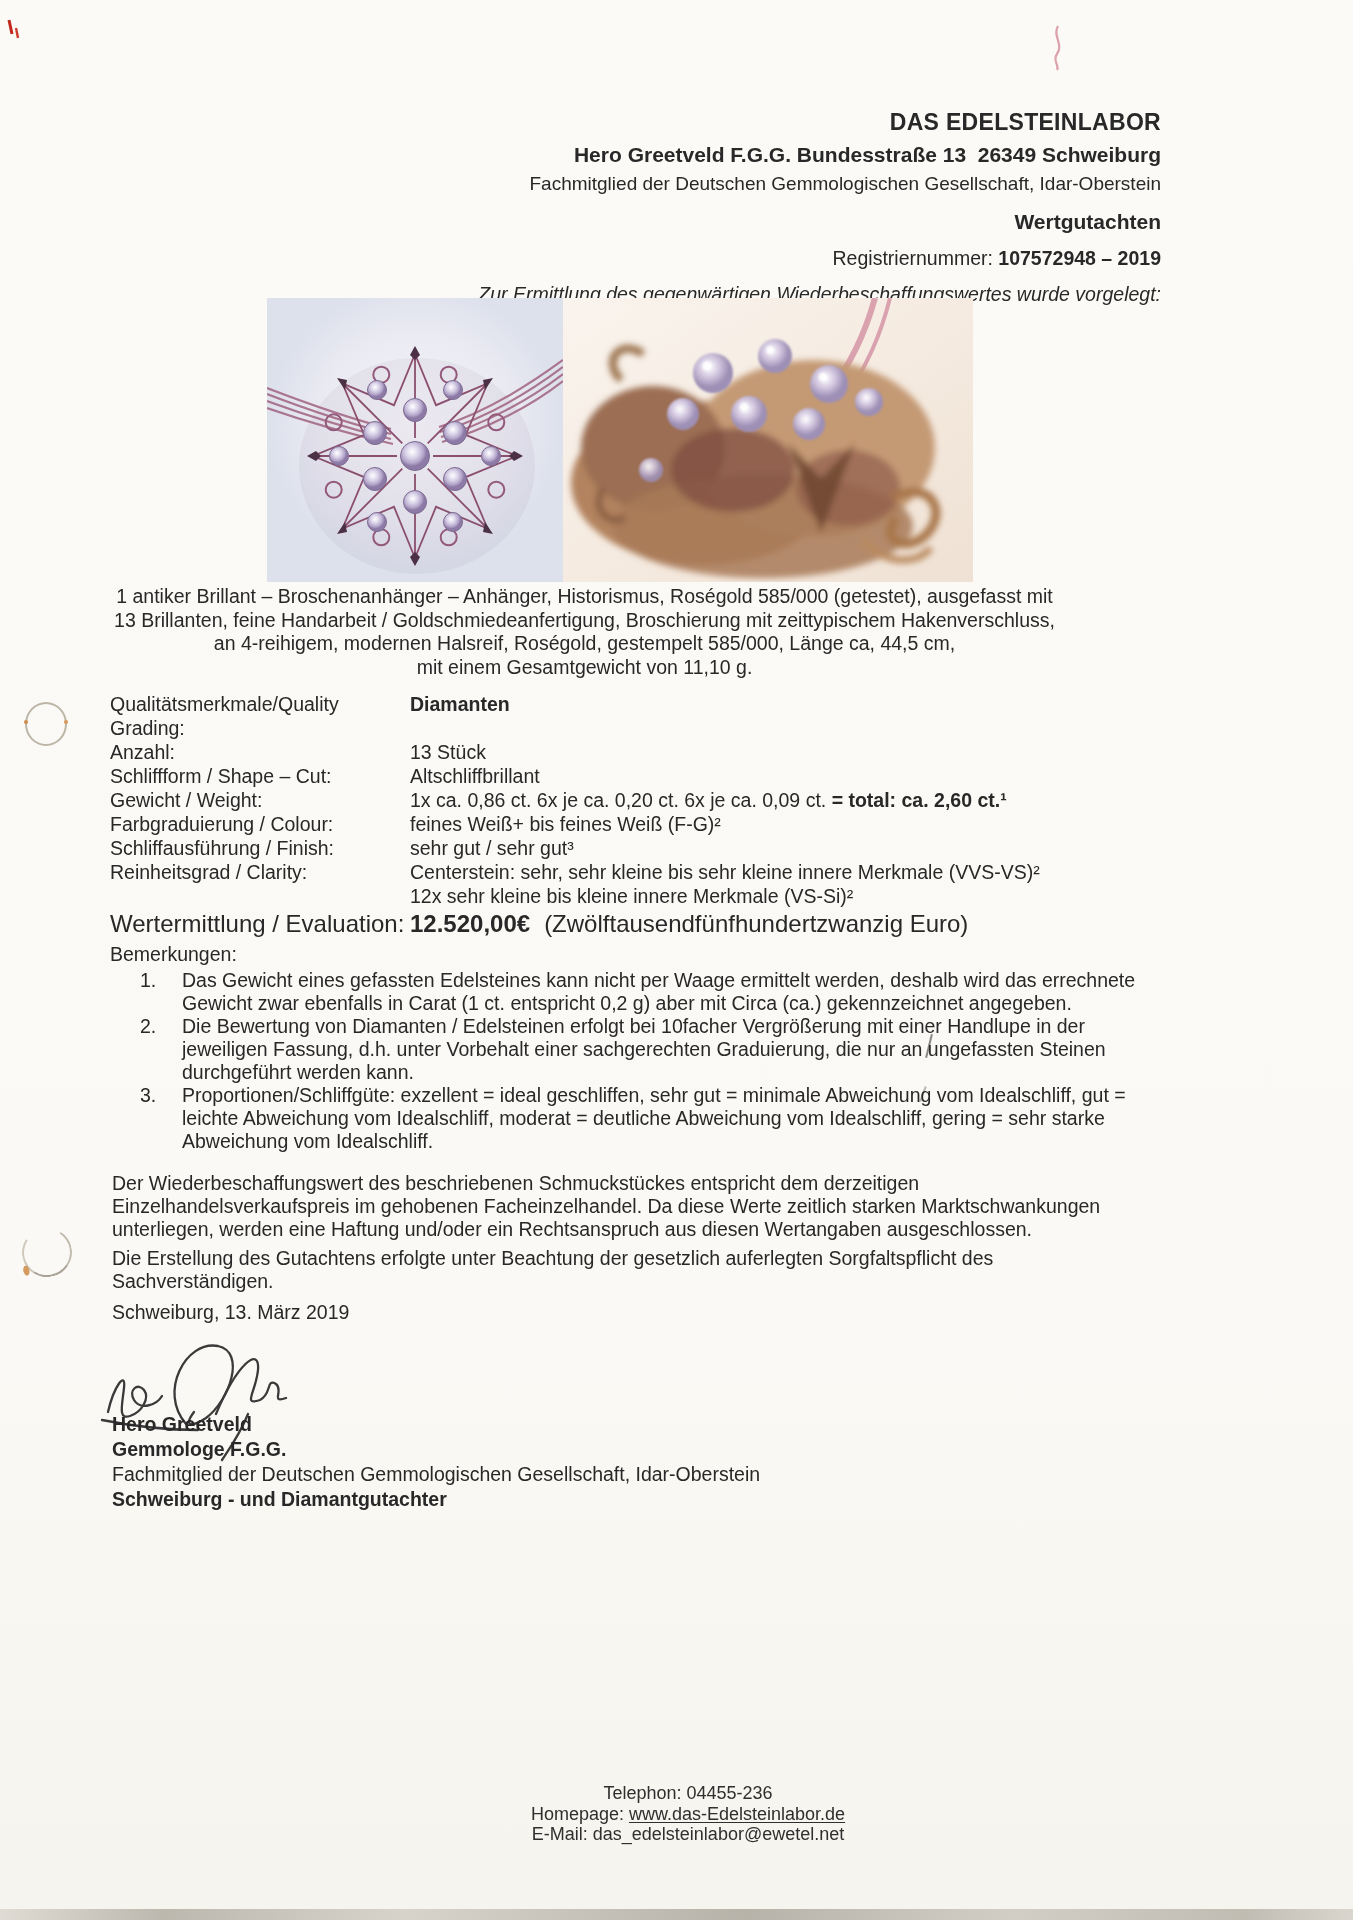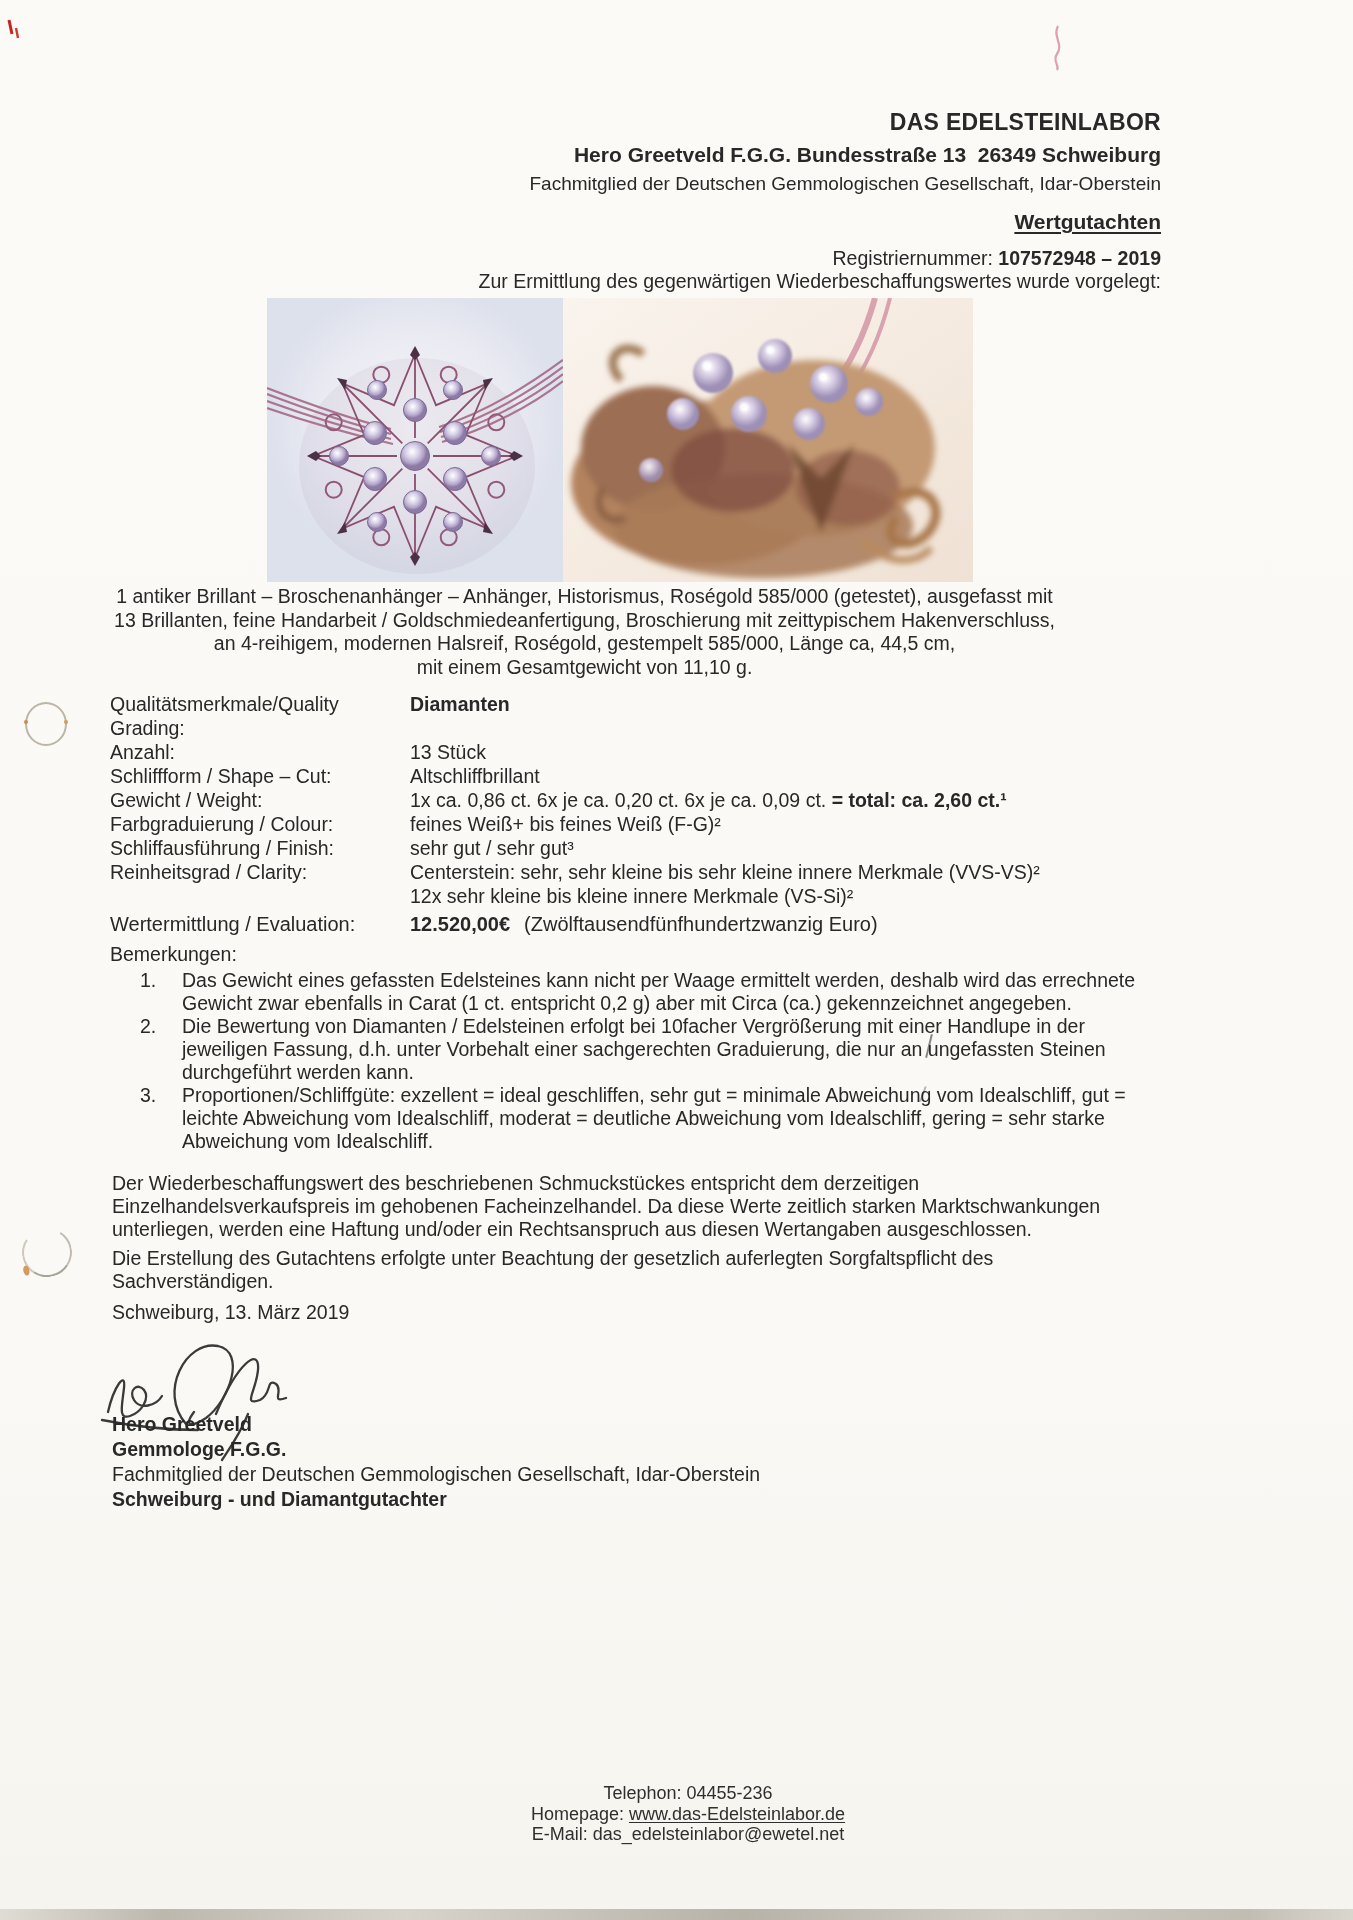--- a/index.html
+++ b/index.html
@@ -11,36 +11,36 @@
   .abs{position:absolute;}
   .b{font-weight:bold;}
   .preline{white-space:pre-line;}
   .prewrap{white-space:pre-wrap;}
   
   .hdr{left:0;top:108px;width:1161px;text-align:right;}
   .lab-name{font-size:23px;font-weight:bold;line-height:28px;letter-spacing:.3px;}
   .lab-addr{font-size:21px;font-weight:bold;line-height:25px;margin-top:6px;}
   .lab-member{font-size:19px;line-height:23px;margin-top:5px;}
   .doc-title{display:inline-block;font-size:21px;font-weight:bold;margin-top:15px;
-    text-decoration:underline;text-underline-offset:3px;}
+    text-underline-offset:3px;}
   .reg-line{font-size:19.5px;margin-top:13px;}
-  .purpose{font-size:19.5px;margin-top:0;}
+  .purpose{font-size:19.5px;margin-top:13px;font-style:italic;}
   
   .photos{left:267px;top:298px;width:706px;height:284px;}
   .photo{position:absolute;top:0;height:284px;}
   .photo svg{display:block;}
   
   .descr{left:4px;top:585px;width:1161px;text-align:center;font-size:19.5px;line-height:23.5px;}
   
   .grading{left:110px;top:692px;width:1200px;font-size:19.5px;}
   .grow{display:flex;line-height:24px;}
   .glabel{width:300px;flex:none;}
   .gval{flex:1;}
   
-  .evalrow{left:110px;top:912px;width:1200px;display:flex;font-size:20px;line-height:24px;}
+  .evalrow{left:110px;top:912px;width:1200px;display:flex;font-size:24px;line-height:24px;}
   .eval-words{margin-left:14px;}
   
   .rem-head{left:110px;top:942px;font-size:19.5px;line-height:24px;}
   .remarks{left:140px;top:969px;width:1160px;font-size:19.5px;}
   .ritem{display:flex;line-height:23px;}
   .rnum{width:42px;flex:none;}
   .rtext{flex:1;}
   
   .para1{left:112px;top:1172px;width:1180px;font-size:19.5px;line-height:23px;}
   .para2{left:112px;top:1247px;width:1180px;font-size:19.5px;line-height:23px;}

